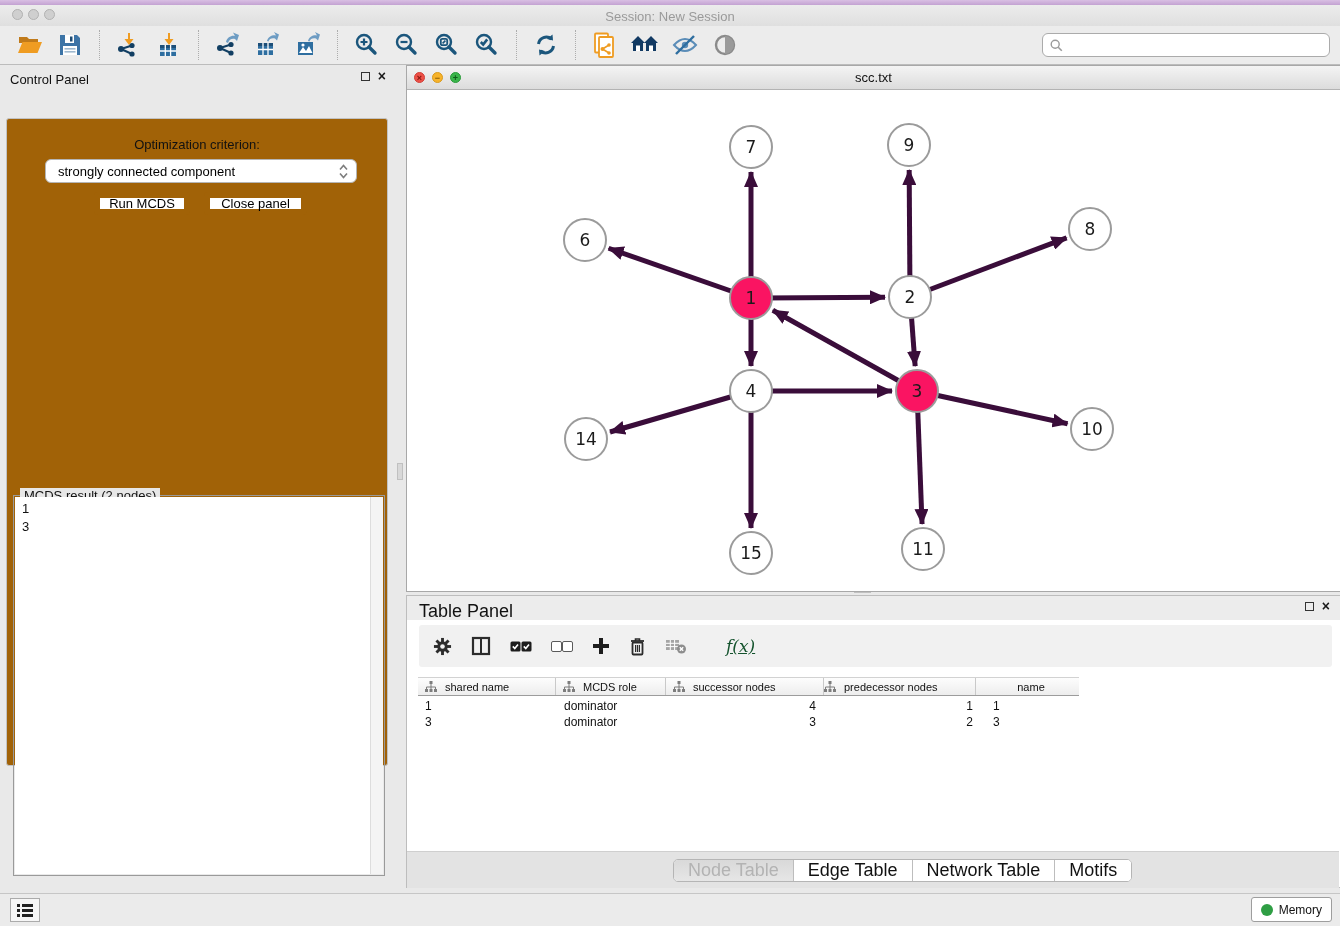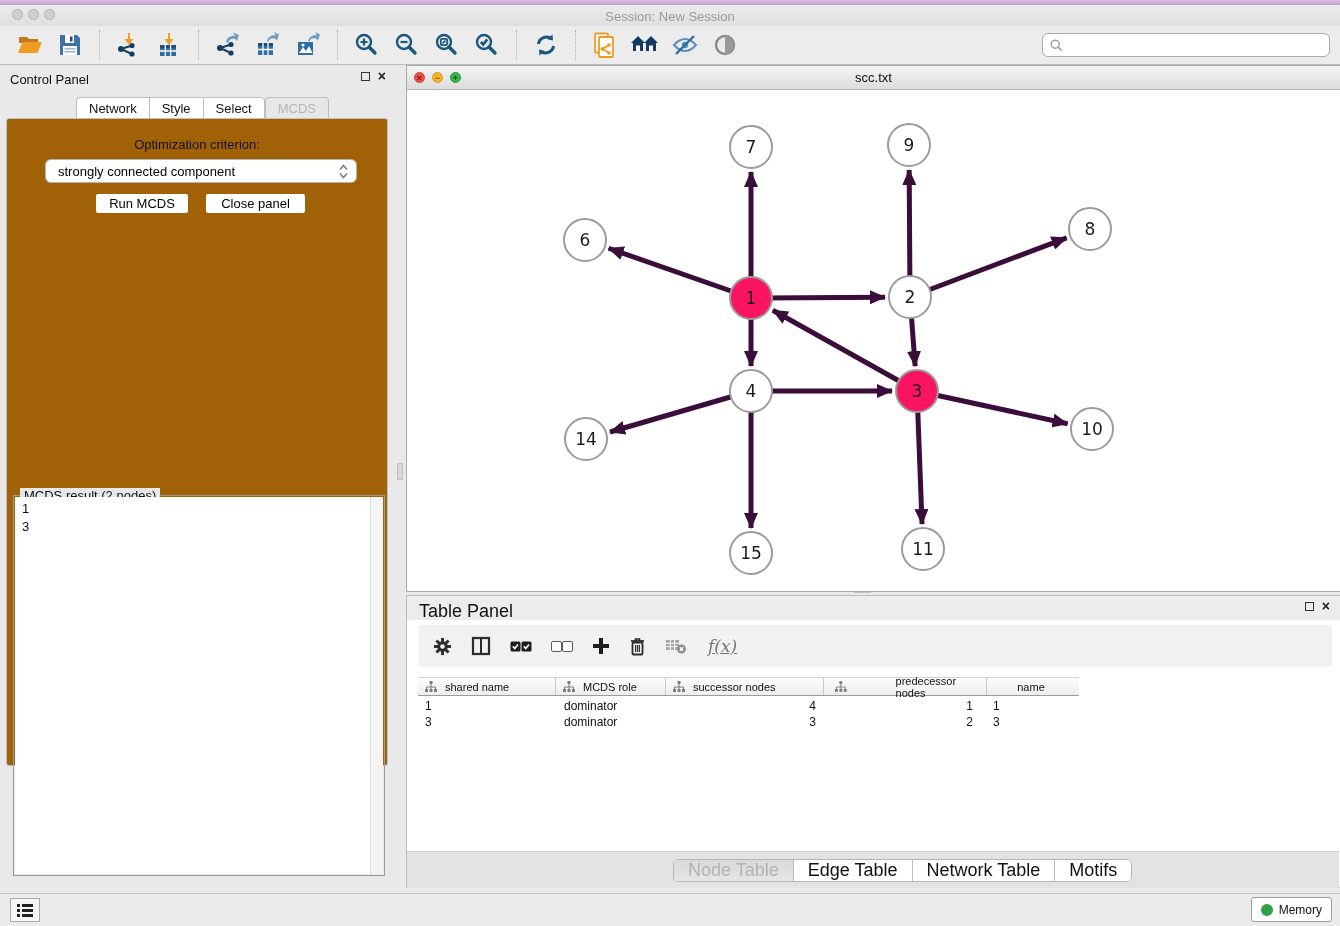--- a/index.html
+++ b/index.html
@@ -27,21 +27,21 @@
   .close-btn { font-size:14px; font-weight:bold; color:#1a1a1a; line-height:10px; }
   #cp-tabs { left:76px; top:32px; display:flex; }
   .cp-tab { font-size:13px; padding:3px 12px 4px; background:#fff; border:1px solid #bdbdbd; border-right:none; color:#111; }
   .cp-tab:first-child { border-top-left-radius:4px; }
   .cp-tab.last { border-right:1px solid #bdbdbd; border-top-right-radius:4px; }
   .cp-tab.active { background:#e7e7e7; color:#b5b5b5; border-radius:4px 4px 0 0; border-right:1px solid #bdbdbd; border-bottom:1px solid #e7e7e7; }
   #cp-inner { left:6px; top:53px; width:382px; height:648px; background:#a16207; border:1px solid #c2c2c2; border-radius:3px; }
   #opt-label { top:18px; width:100%; text-align:center; font-size:13px; color:#111; }
   #opt-select { left:38px; top:40px; width:312px; height:24px; background:#fff; border:1px solid #b5b5b5; border-radius:6px; display:flex; align-items:center; padding:0 8px 0 12px; font-size:13px; }
   #opt-select .val { flex:1; }
-  .cp-button { position:absolute; top:73px; height:23px; background:#fff; border:2px solid #a16207; border-radius:4px; font-size:13px; display:flex; align-items:center; justify-content:center; }
+  .cp-button { position:absolute; top:73px; height:23px; background:#fff; border:6px solid #a16207; border-radius:4px; font-size:13px; display:flex; align-items:center; justify-content:center; }
   #run-btn { left:87px; width:96px; }
   #close-panel-btn { left:197px; width:103px; }
   #result-group { left:6px; top:376px; width:372px; height:381px; border:1px solid #9a9a9a; }
   #result-legend { position:absolute; left:6px; top:-8px; background:#e7e7e7; padding:0 4px; font-size:13px; color:#111; }
   #result-list { position:absolute; inset:1px; background:#fff; }
   #result-scroll { position:absolute; right:0; top:0; bottom:0; width:13px; background:#f4f4f4; border-left:1px solid #ddd; }
   .result-item { font-size:13px; color:#111; padding:1px 0 1px 7px; line-height:16px; }
   .result-item:first-child { padding-top:4px; }
 
   
@@ -54,21 +54,21 @@
   .mac-dot { position:absolute; top:6px; width:11px; height:11px; border-radius:50%; font-size:9px; line-height:11px; text-align:center; font-weight:bold; }
   #net-title { width:100%; text-align:center; top:4px; font-size:13px; color:#111; }
   #graph { left:0; top:24px; }
 
   
   #table-panel { left:406px; top:595px; width:934px; height:293px; background:#fff; border:1px solid #bdbdbd; border-right:none; }
   #tp-header { left:0; top:0; width:100%; height:24px; background:#ececec; }
   #tp-title { left:12px; top:5px; font-size:18px; color:#111; }
   #tp-toolbar { left:12px; top:29px; width:913px; height:42px; background:#f1f1f1; border-radius:3px; display:flex; align-items:center; padding-left:14px; }
   .tp-icon { display:flex; align-items:center; justify-content:center; margin-right:19px; }
-  #fx-label { font-family:"DejaVu Serif", serif; font-style:italic; font-size:17px; color:#737373; margin-left:2px;text-decoration:underline; }
+  #fx-label { font-family:"DejaVu Serif", serif; font-style:italic; font-size:17px; color:#14532d; margin-left:20px;text-decoration:underline; }
   #thead { left:11px; top:81px; width:661px; height:19px; background:linear-gradient(#fdfdfd,#ededed); border-top:1px solid #d2d2d2; border-bottom:1px solid #9c9c9c; }
   .hcell { position:absolute; top:0; height:17px; display:flex; align-items:center; font-size:11px; color:#111; border-right:1px solid #c9c9c9; }
   .hcell .lbl { margin-left:8px; }
   .hcell.center { justify-content:center; }
   .trow { position:absolute; left:11px; width:661px; height:16px; }
   .tcell { position:absolute; top:0; height:16px; font-size:12px; color:#111; line-height:16px; }
   .tcell.r { text-align:right; }
   #tp-tabstrip { left:0; top:255px; width:932px; height:37px; background:#e3e3e3; border-top:1px solid #cfcfcf; }
   #tp-tabs { position:absolute; left:266px; top:7px; height:23px; display:flex; border:1px solid #b5b5b5; border-radius:5px; overflow:hidden; background:#fff; }
   .tp-tab { font-size:18px; display:flex; align-items:center; justify-content:center; border-left:1px solid #bdbdbd; color:#111; background:#fff; padding:0 14px; }
@@ -232,26 +232,20 @@
       </svg>
     <input type="text" placeholder="" style="">
   </div>
 </div>
 
 <div id="control-panel" class="abs">
   <div id="cp-header" class="abs">Control Panel</div>
   <div class="win-btns">
     <span class="float-btn"></span>
     <span class="close-btn">×</span>
-  </div>
-  <div id="cp-tabs" class="abs">
-    <div class="cp-tab">Network</div>
-    <div class="cp-tab">Style</div>
-    <div class="cp-tab last">Select</div>
-    <div class="cp-tab active">MCDS</div>
   </div>
   <div id="cp-inner" class="abs">
     <div id="opt-label" class="abs">Optimization criterion:</div>
     <div id="opt-select" class="abs">
       <span class="val">strongly connected component</span>
       <svg width="9" height="15" viewBox="0 0 9 15">
           <path d="M1 5.5L4.5 1.5 8 5.5" fill="none" stroke="#7d7d7d" stroke-width="1.6"></path>
           <path d="M1 9.5l3.5 4 3.5-4" fill="none" stroke="#7d7d7d" stroke-width="1.6"></path>
         </svg>
     </div>
@@ -418,21 +412,21 @@
           <g fill="#7d7d7d">
             <rect x="4.5" y="0" width="3" height="3"></rect>
             <rect x="0" y="8" width="3" height="3"></rect>
             <rect x="4.5" y="8" width="3" height="3"></rect>
             <rect x="9" y="8" width="3" height="3"></rect>
           </g>
           <path d="M6 3v3M1.5 8V6h9v2M6 6v2" stroke="#7d7d7d" fill="none"></path>
         </svg>
       <span class="lbl">successor nodes</span>
     </div>
-    <div class="hcell" style="left:410px; width:159px;gap:41px;">
+    <div class="hcell" style="left:399px; width:159px;">
       <svg width="12" height="12" viewBox="0 0 12 12" style="margin-left:7px">
           <g fill="#7d7d7d">
             <rect x="4.5" y="0" width="3" height="3"></rect>
             <rect x="0" y="8" width="3" height="3"></rect>
             <rect x="4.5" y="8" width="3" height="3"></rect>
             <rect x="9" y="8" width="3" height="3"></rect>
           </g>
           <path d="M6 3v3M1.5 8V6h9v2M6 6v2" stroke="#7d7d7d" fill="none"></path>
         </svg>
       <span class="lbl">predecessor nodes</span>

